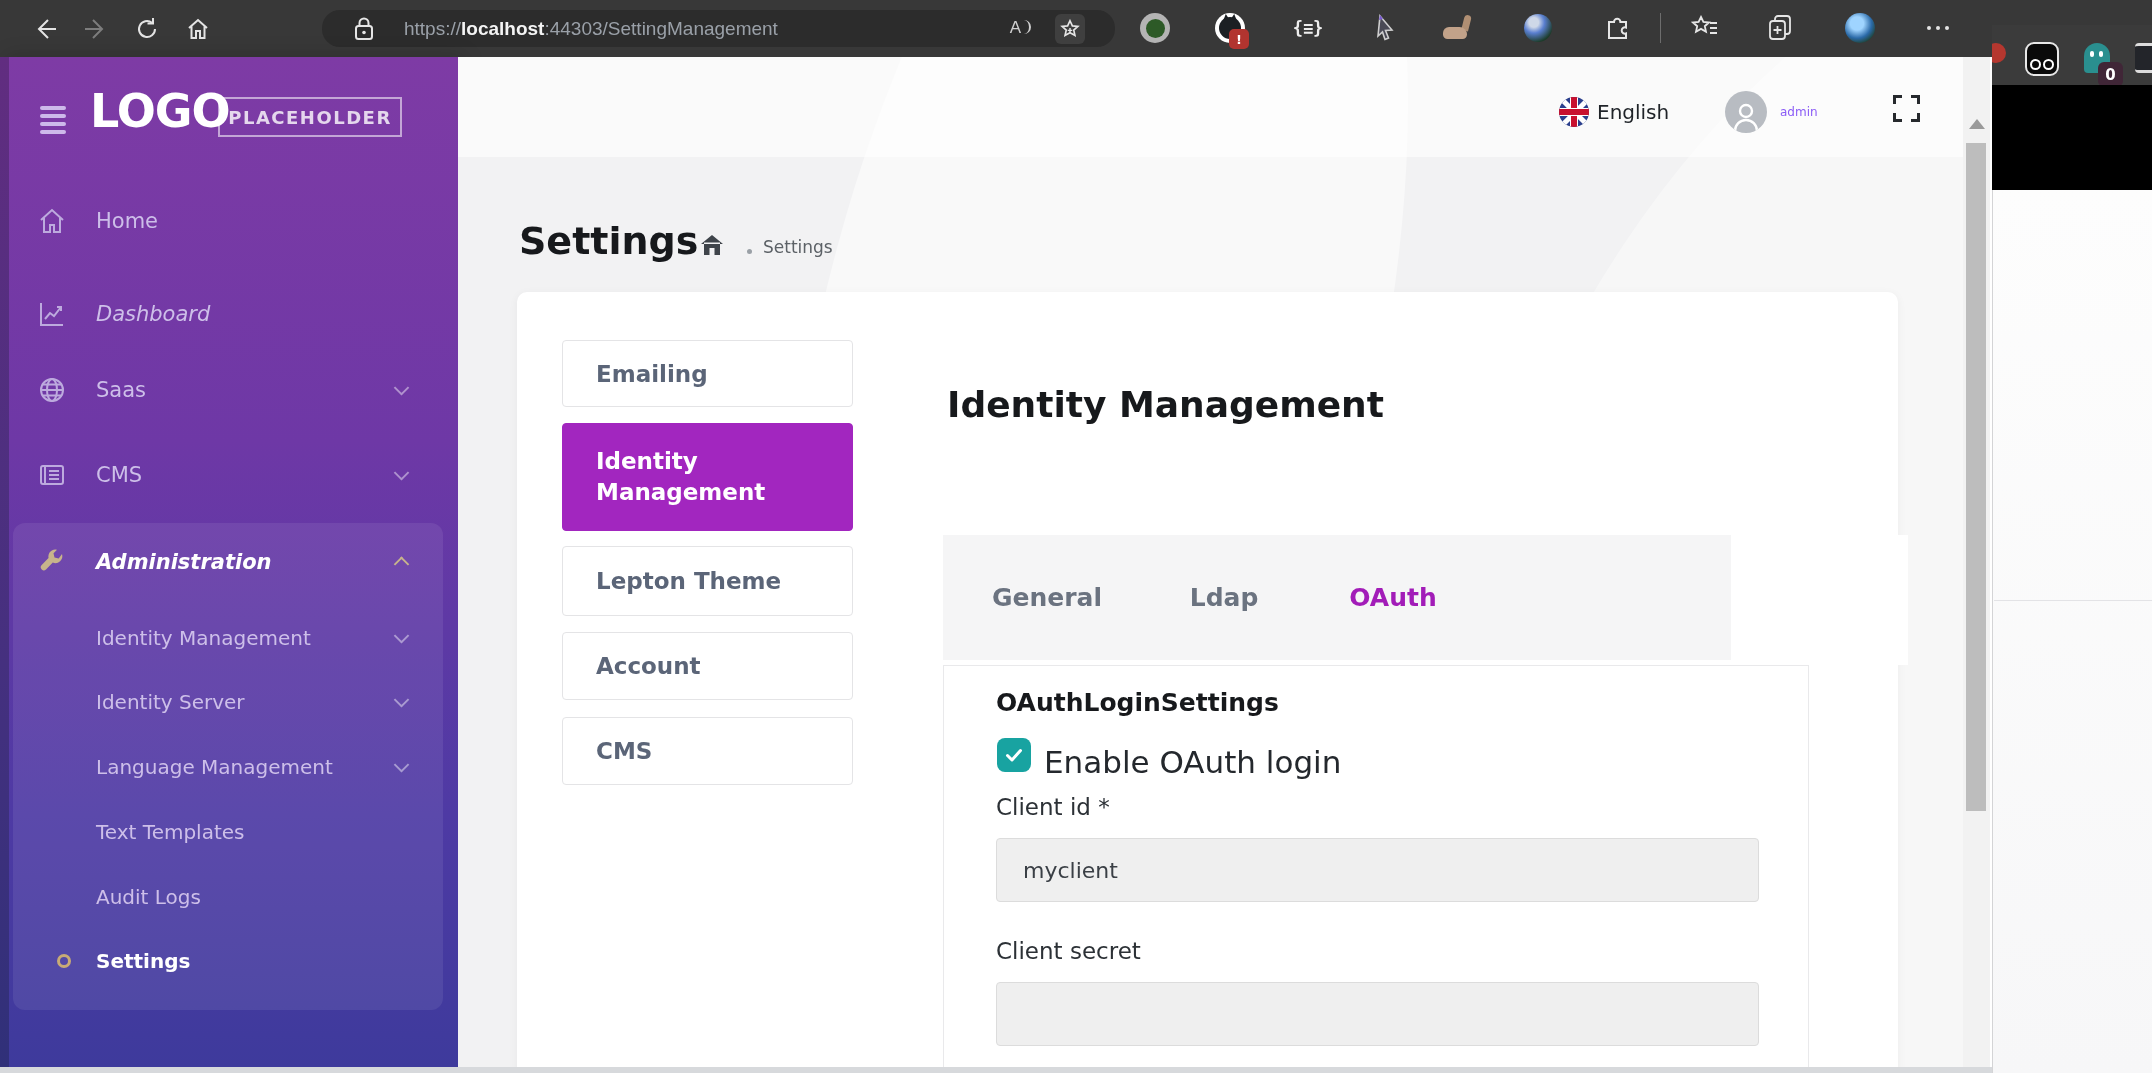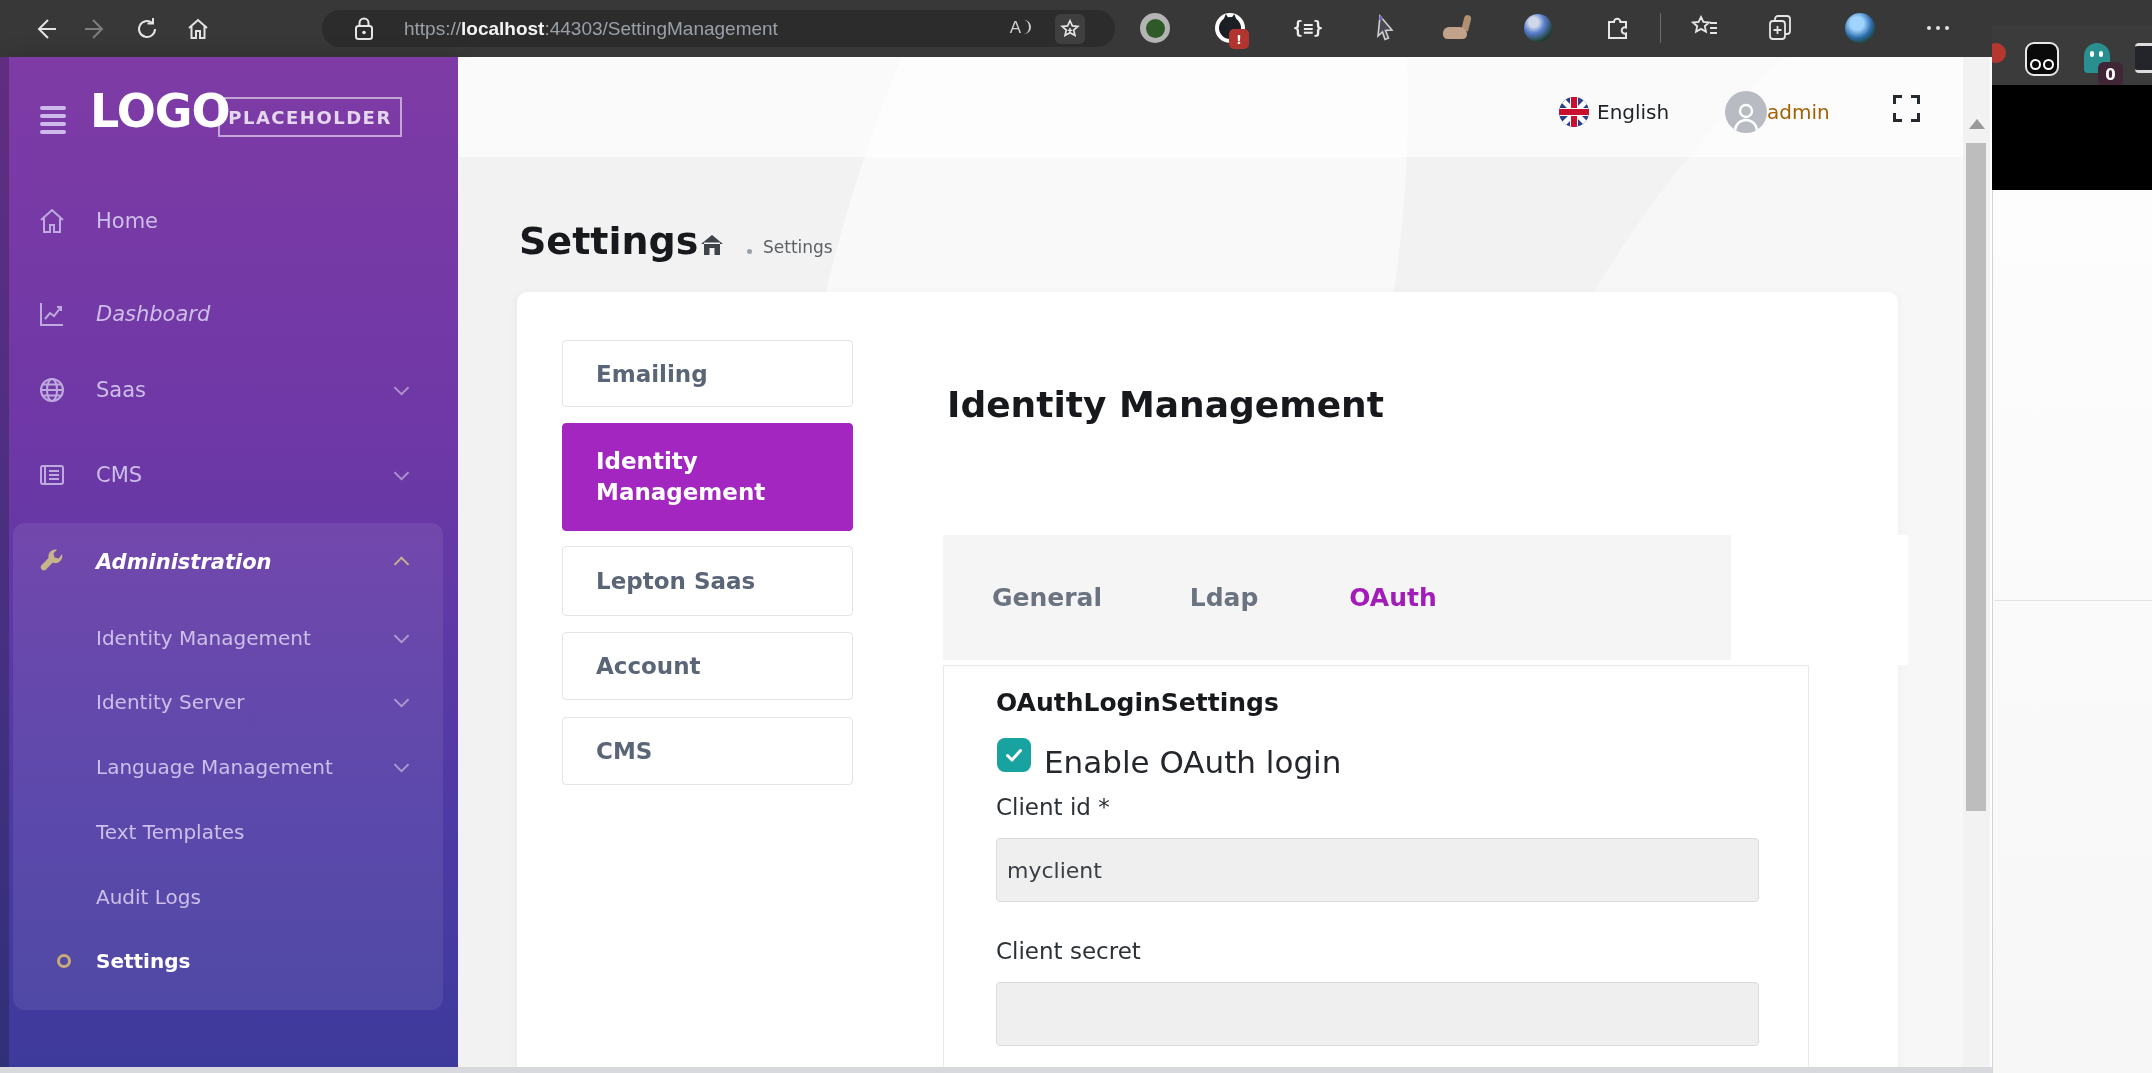--- a/index.html
+++ b/index.html
@@ -71,21 +71,21 @@
 
   .lang { left:1101px; top:40px; display:flex; align-items:center; }
   .flag { position:relative; width:30px; height:30px; border-radius:50%; background:#2b3f8c; overflow:hidden; }
   .flag .x1,.flag .x2 { position:absolute; left:-4px; top:13px; width:40px; height:5px; background:#fff; }
   .flag .x1 { transform:rotate(45deg); } .flag .x2 { transform:rotate(-45deg); }
   .flag .h { position:absolute; left:0; top:11px; width:30px; height:8px; background:#c8102e; border-top:1px solid #fff; border-bottom:1px solid #fff; }
   .flag .v { position:absolute; left:11px; top:0; width:8px; height:30px; background:#c8102e; border-left:1px solid #fff; border-right:1px solid #fff; }
   .lang .lab { margin-left:8px; font-size:20px; color:#1f2328; }
   .userchip { left:1267px; top:34px; display:flex; align-items:center; }
   .user-avatar { width:42px; height:42px; border-radius:50%; background:#b8bcc2; display:flex; align-items:flex-end; justify-content:center; overflow:hidden; }
-  .userchip .lab { margin-left:0; font-size:20px; color:#a16207; }
+  .userchip .lab { margin-left:13px; font-size:12px; color:#8b5cf6; }
   .fullscreen { left:1435px; top:38px; width:27px; height:27px; }
   .fullscreen i { position:absolute; width:9px; height:9px; border:3px solid #26292d; }
   .fullscreen .tl { left:0; top:0; border-right:none; border-bottom:none; }
   .fullscreen .tr { right:0; top:0; border-left:none; border-bottom:none; }
   .fullscreen .bl { left:0; bottom:0; border-right:none; border-top:none; }
   .fullscreen .br { right:0; bottom:0; border-left:none; border-top:none; }
 
   .page-title { left:61px; top:162px; font-size:38px; font-weight:800; color:#17191c; }
   .crumb-home { left:241px; top:176px; }
   .crumb-dot { left:289px; top:192px; width:5px; height:5px; border-radius:50%; background:#9aa0a6; }
@@ -98,21 +98,21 @@
   .panel-title { position:absolute; left:430px; top:92px; font-size:36px; font-weight:800; color:#17191c; }
   .tabstrip { position:absolute; left:426px; top:243px; width:866px; height:125px; background:#f5f5f6; }
   .tab { position:absolute; top:0; height:125px; display:flex; align-items:center; justify-content:center; transform:translateX(-50%); font-size:25px; font-weight:600; color:#6b7380; }
   .tab-active-bg { position:absolute; left:788px; top:0; width:177px; height:130px; background:#fff; }
   .tab.oauth { color:#a21cb8; }
   .panel { position:absolute; left:426px; top:373px; width:866px; height:465px; background:#fff; border:1px solid #e9e9eb; border-bottom:none; }
   .sec-title { position:absolute; left:52px; top:22px; font-size:25px; font-weight:800; color:#17191c; }
   .checkbox { position:absolute; left:53px; top:72px; width:34px; height:34px; background:#18a3a1; border-radius:8px; display:flex; align-items:center; justify-content:center; }
   .cb-label { position:absolute; left:100px; top:78px; font-size:31px; color:#24282d; }
   .fld-label { position:absolute; left:52px; font-size:23px; color:#2c3136; }
-  .txt-input { position:absolute; left:52px; width:763px; height:64px; background:#efefef; border:1px solid #dcdcdc; border-radius:4px; font-size:22px; color:#3a3f45; padding-left:10px; font-family:"DejaVu Sans","Liberation Sans",sans-serif; outline:none; }
+  .txt-input { position:absolute; left:52px; width:763px; height:64px; background:#efefef; border:1px solid #dcdcdc; border-radius:4px; font-size:22px; color:#3a3f45; padding-left:26px; font-family:"DejaVu Sans","Liberation Sans",sans-serif; outline:none; }
 
   
   .sbar { position:absolute; left:1963px; top:57px; width:27px; height:1010px; background:#f2f2f2; }
   .sbar .arrow { position:absolute; left:6px; top:62px; width:0; height:0; border-left:8px solid transparent; border-right:8px solid transparent; border-bottom:10px solid #9a9a9a; }
   .sbar .thumb { position:absolute; left:3px; top:86px; width:20px; height:668px; background:#bdbdbd; }
   .bottom-strip { position:absolute; left:0; top:1067px; width:1992px; height:6px; background:#d7d9dc; }
 
   
   .win2 { position:absolute; left:1992px; top:0; width:160px; height:1073px; overflow:hidden; background:#fff; }
   .win2 .sliver { position:absolute; left:0; top:0; width:160px; height:25px; background:#383838; }
@@ -355,21 +355,21 @@
       <div class="z crumb-cur">Settings</div>
 
       <div class="z card">
         <div class="snav-item" style="top:48px; height:67px;">
             <span>Emailing</span>
           </div>
         <div class="snav-item active" style="top:131px; height:108px;">
             <span style="padding-right:40px;">Identity Management</span>
           </div>
         <div class="snav-item" style="top:254px; height:70px;">
-            <span>Lepton Saas</span>
+            <span>Lepton Theme</span>
           </div>
         <div class="snav-item" style="top:340px; height:68px;">
             <span>Account</span>
           </div>
         <div class="snav-item" style="top:425px; height:68px;">
             <span>CMS</span>
           </div>
 
         <div class="panel-title">Identity Management</div>
 

